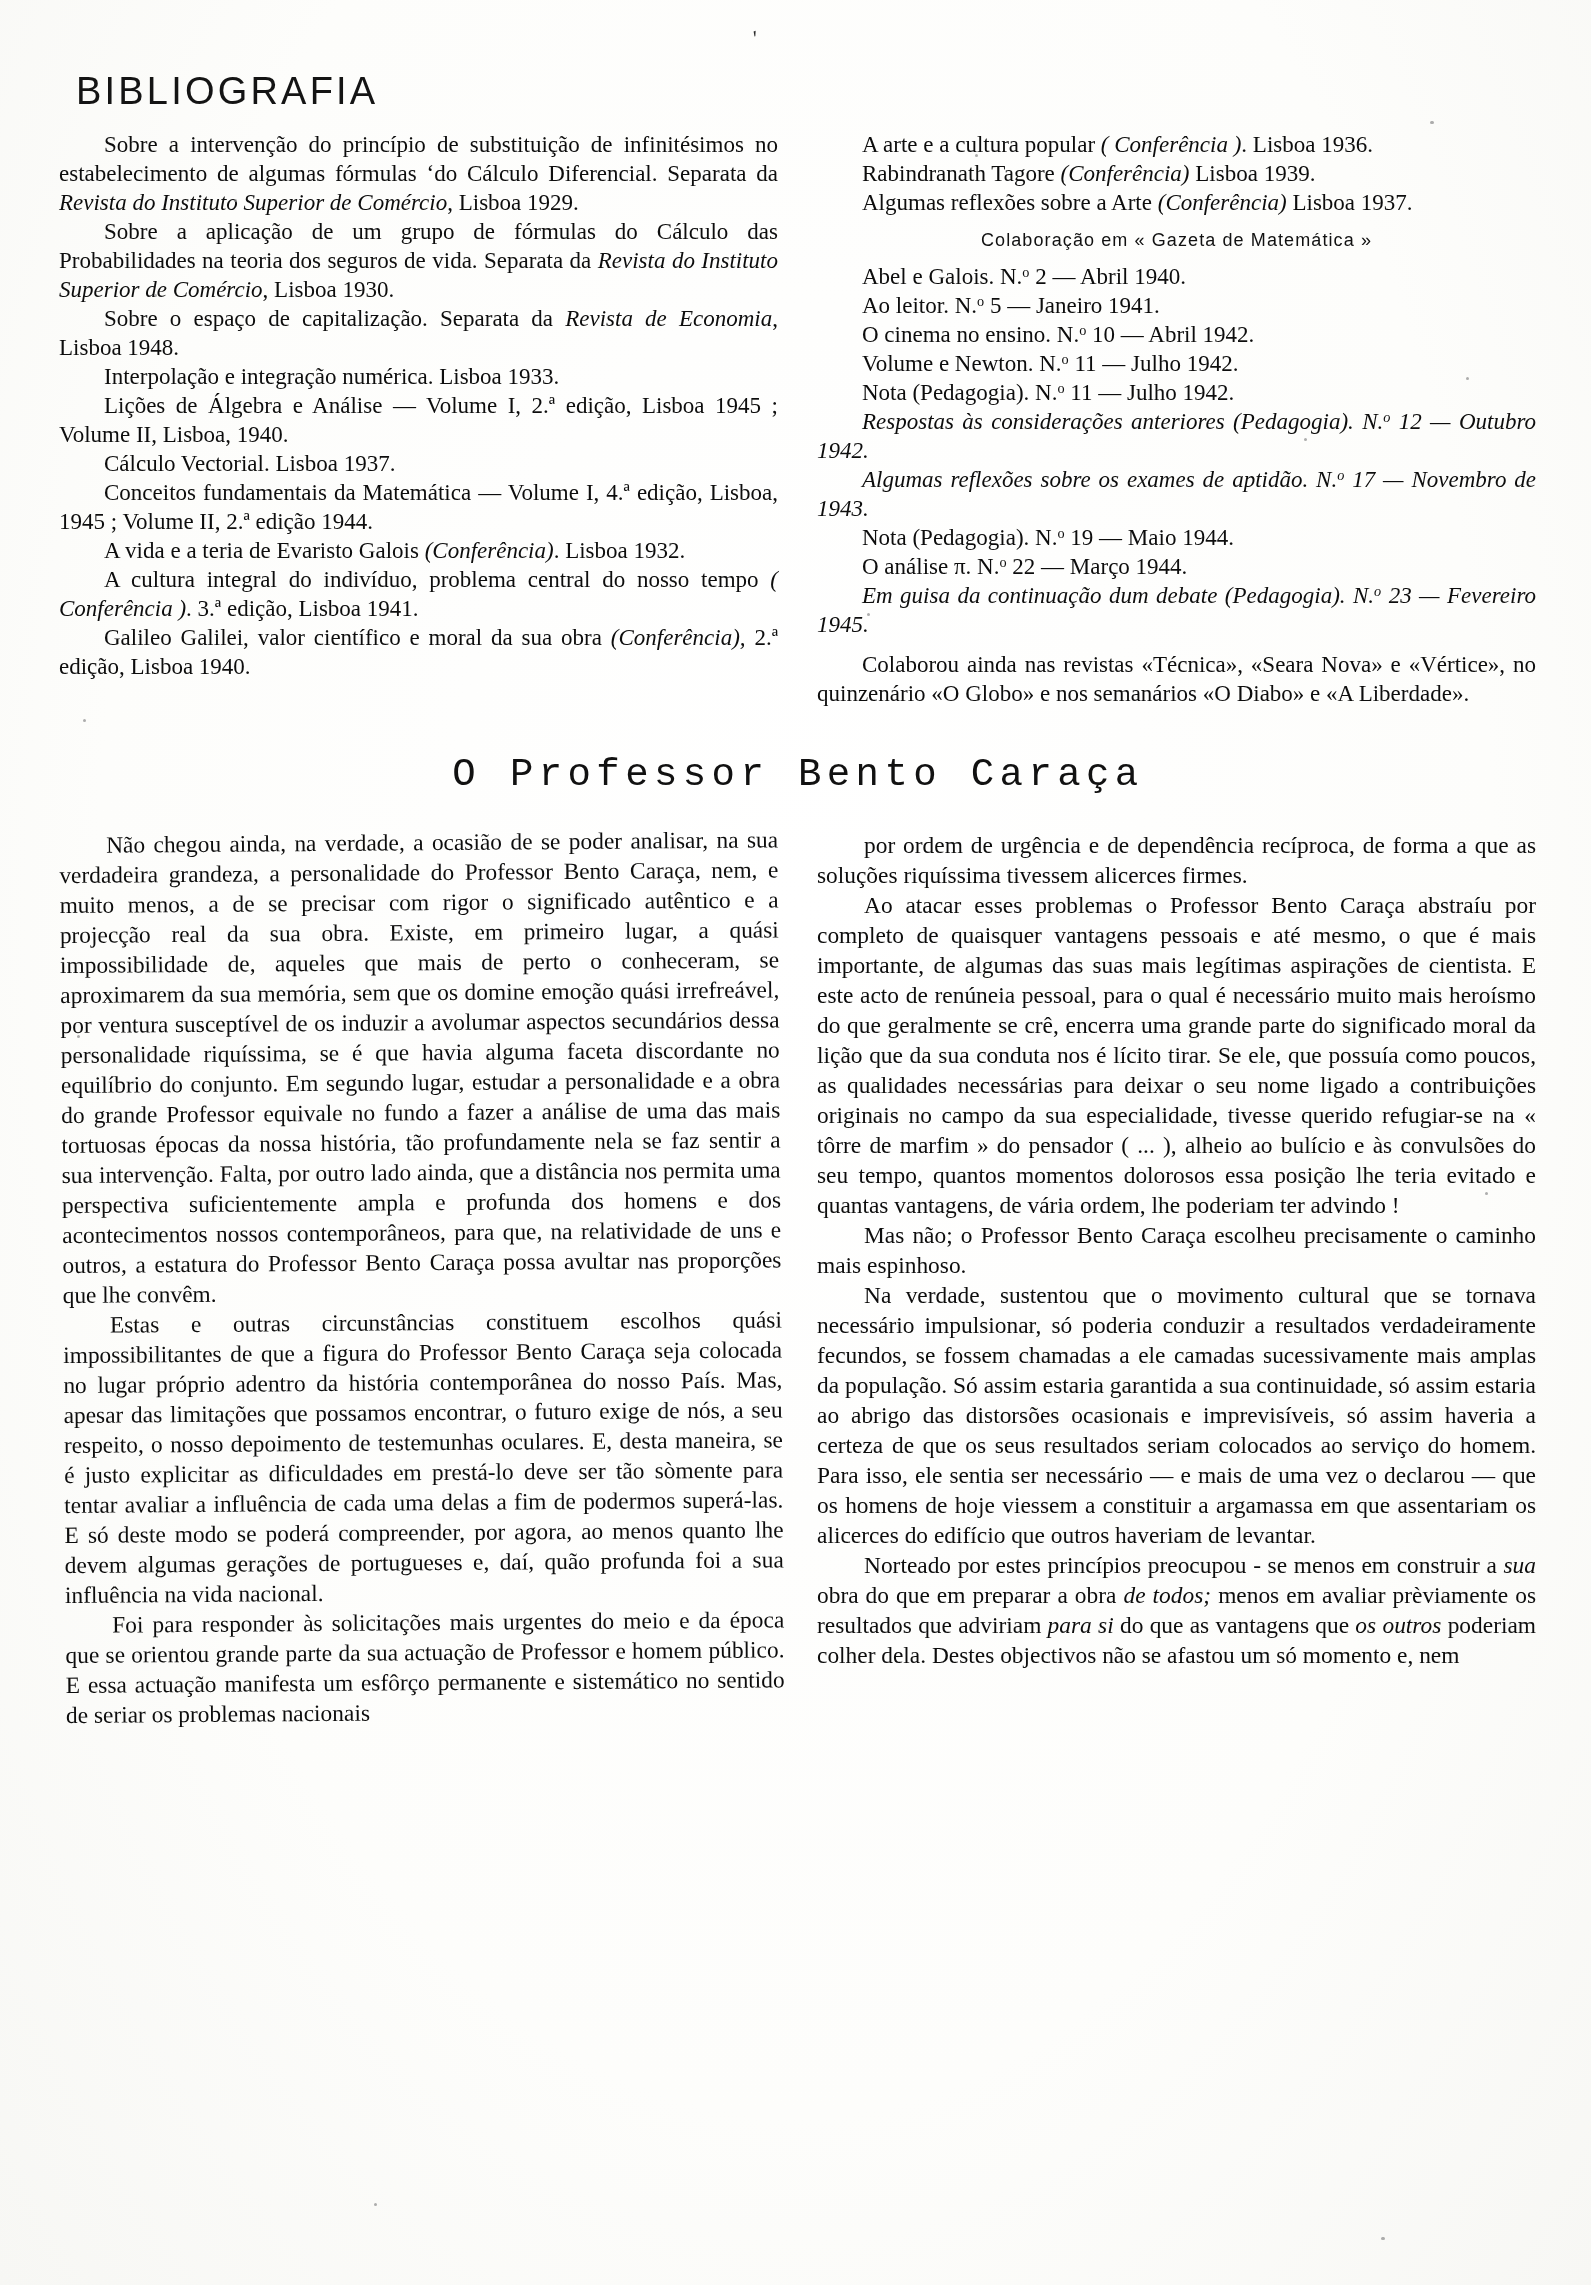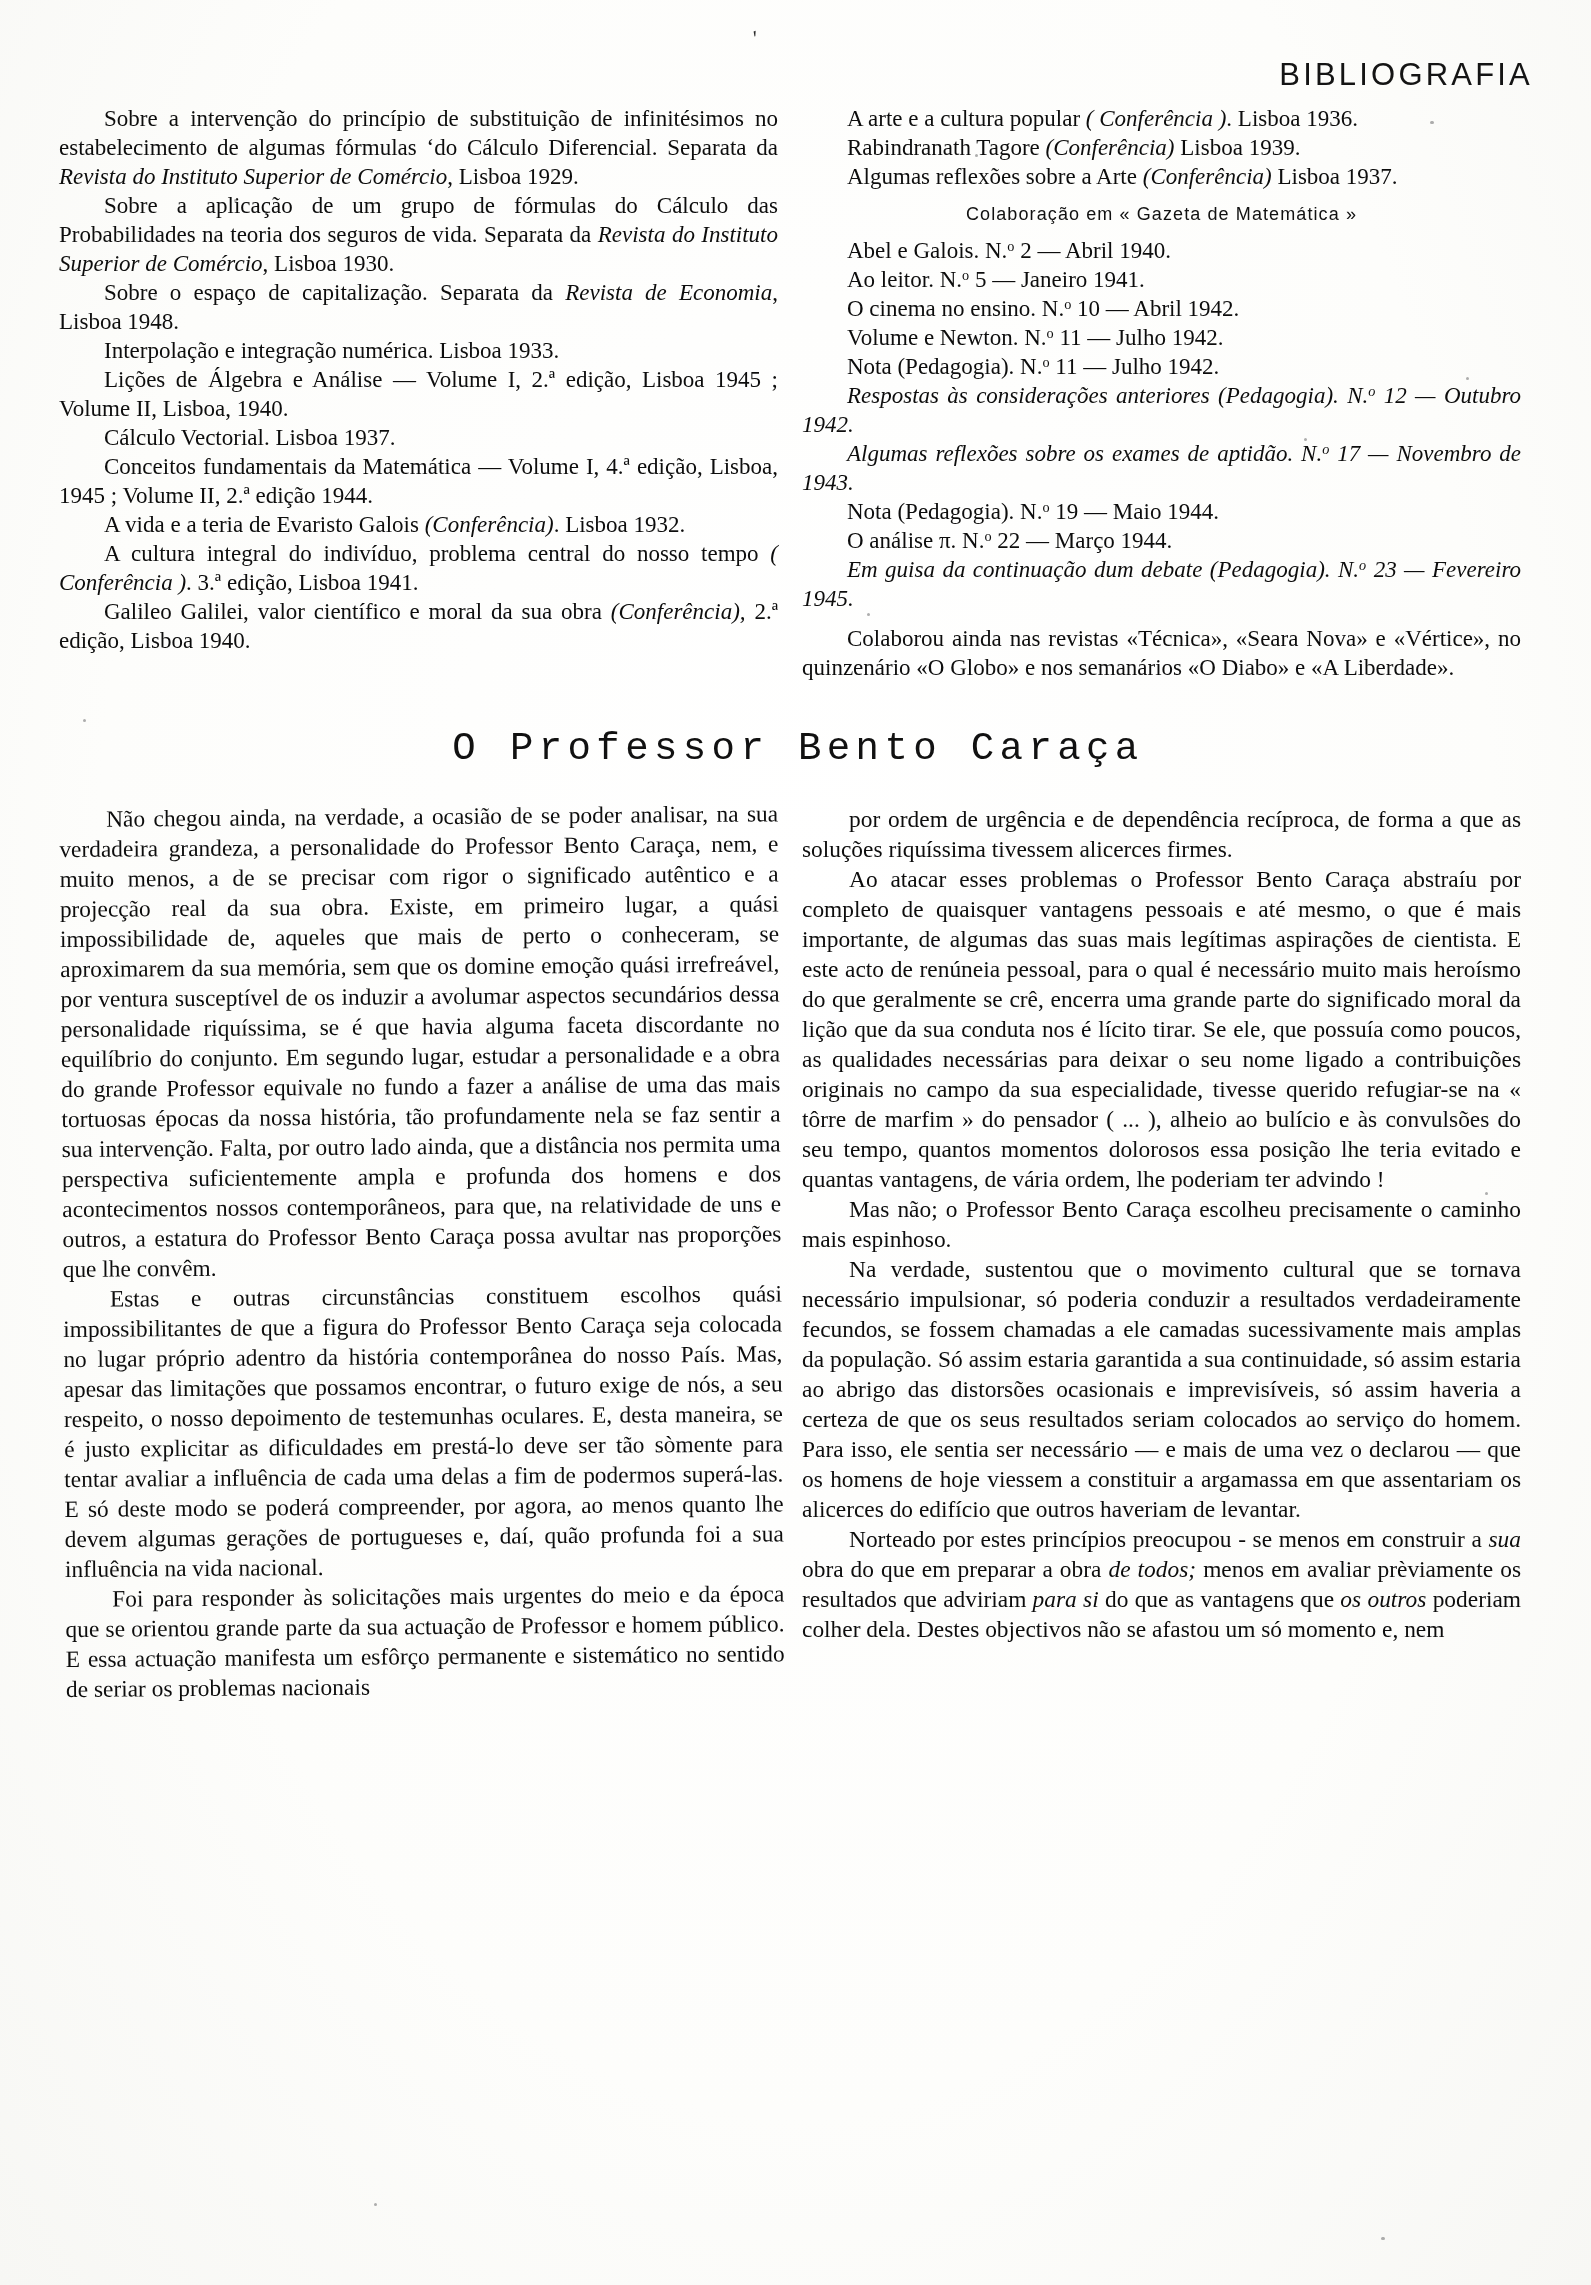--- a/index.html
+++ b/index.html
@@ -40,35 +40,35 @@
     position: absolute;
     left: 695px;
     top: 0px;
     font-size: 21.7px;
     font-family: "Liberation Serif", serif;
     color: #2a2a2a;
     transform: rotate(-16deg);
     letter-spacing: 0;
   }
   .bib-heading {
-    text-align: right;
+    text-align: left;
     font-family: "Liberation Sans", "DejaVu Sans", sans-serif;
-    font-size: 31px;
+    font-size: 38px;
     letter-spacing: 3.2px;
     font-weight: 400;
     color: #141414;
-    margin: 4px;
+    margin: 17px;
     padding-top: 27.6px;
     height: 43px;
   }
 
   
   .cols {
     display: flex;
-    gap: 24px;
+    gap: 39px;
     align-items: flex-start;
   }
   .col {
     width: 719px;
     flex: 0 0 719px;
   }
 
   
   .bib {
     font-size: 23px;

